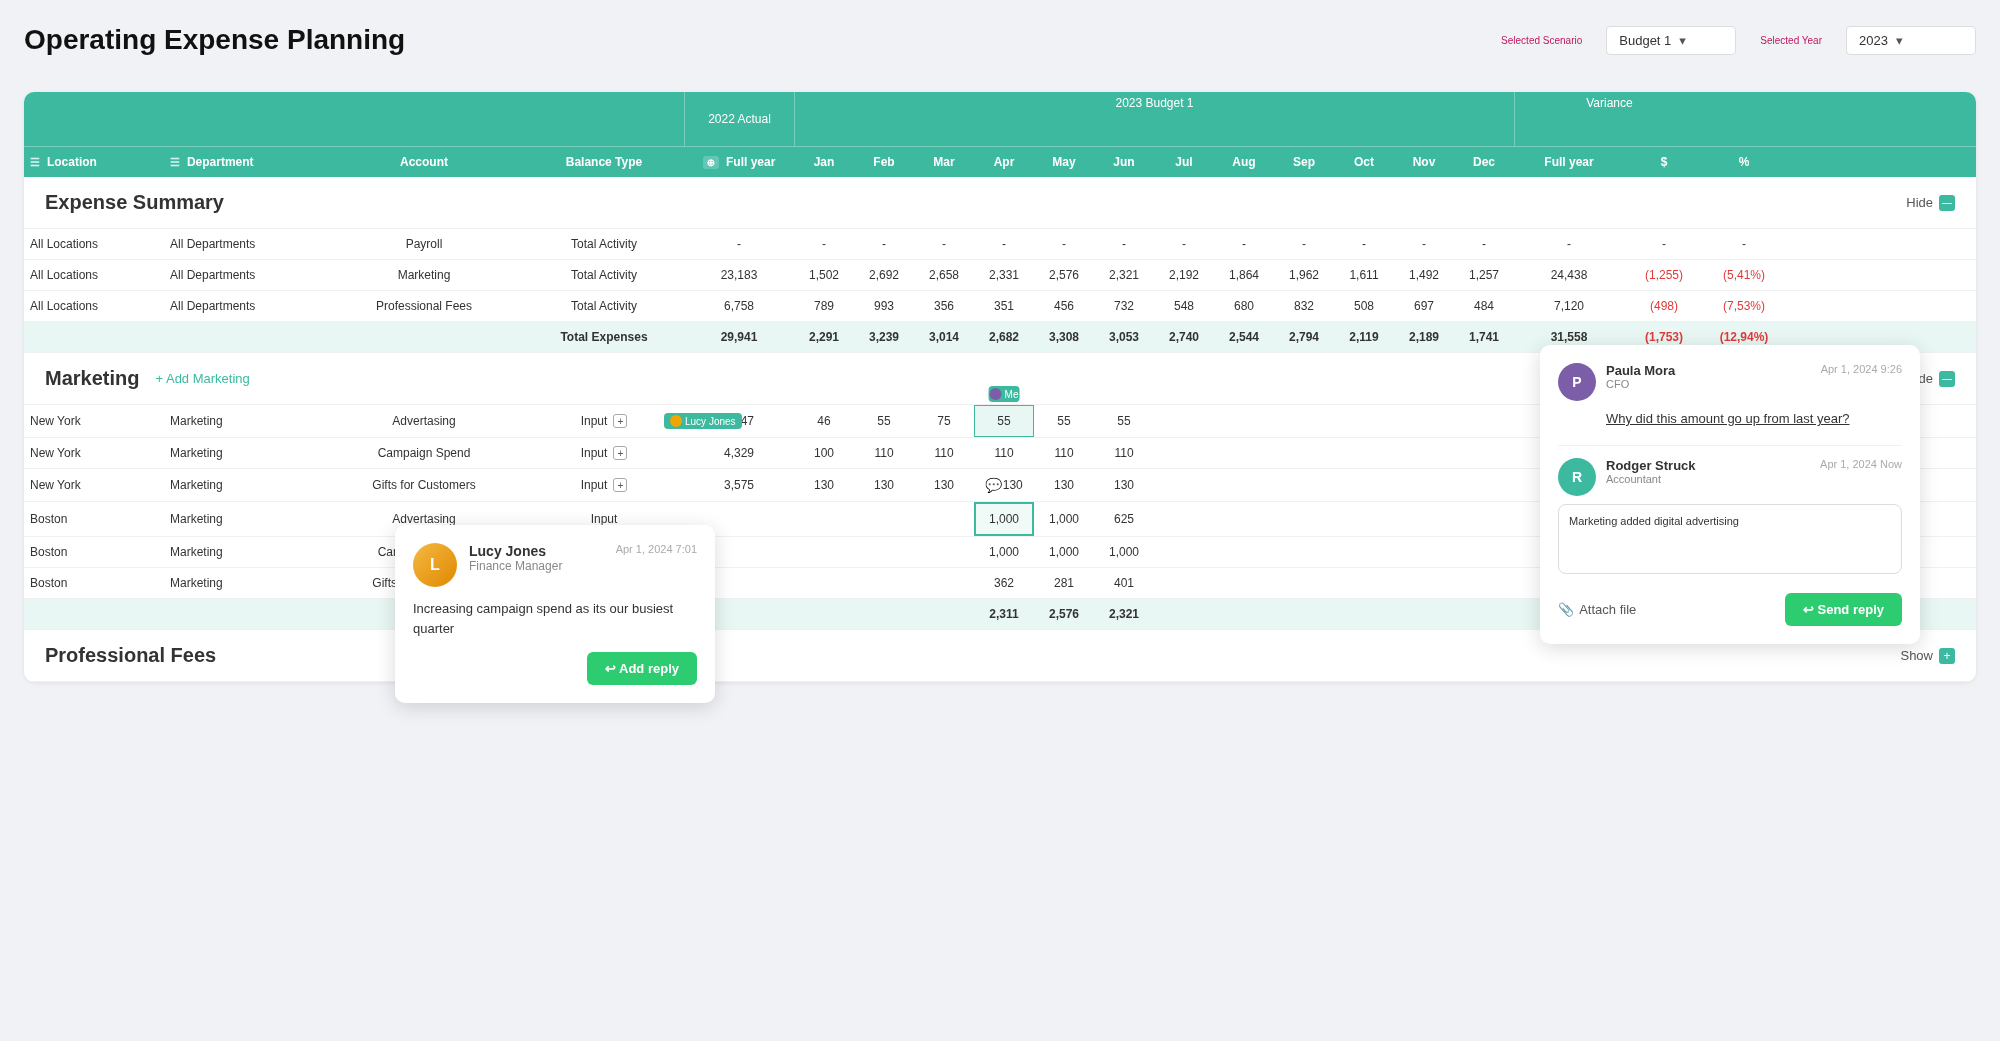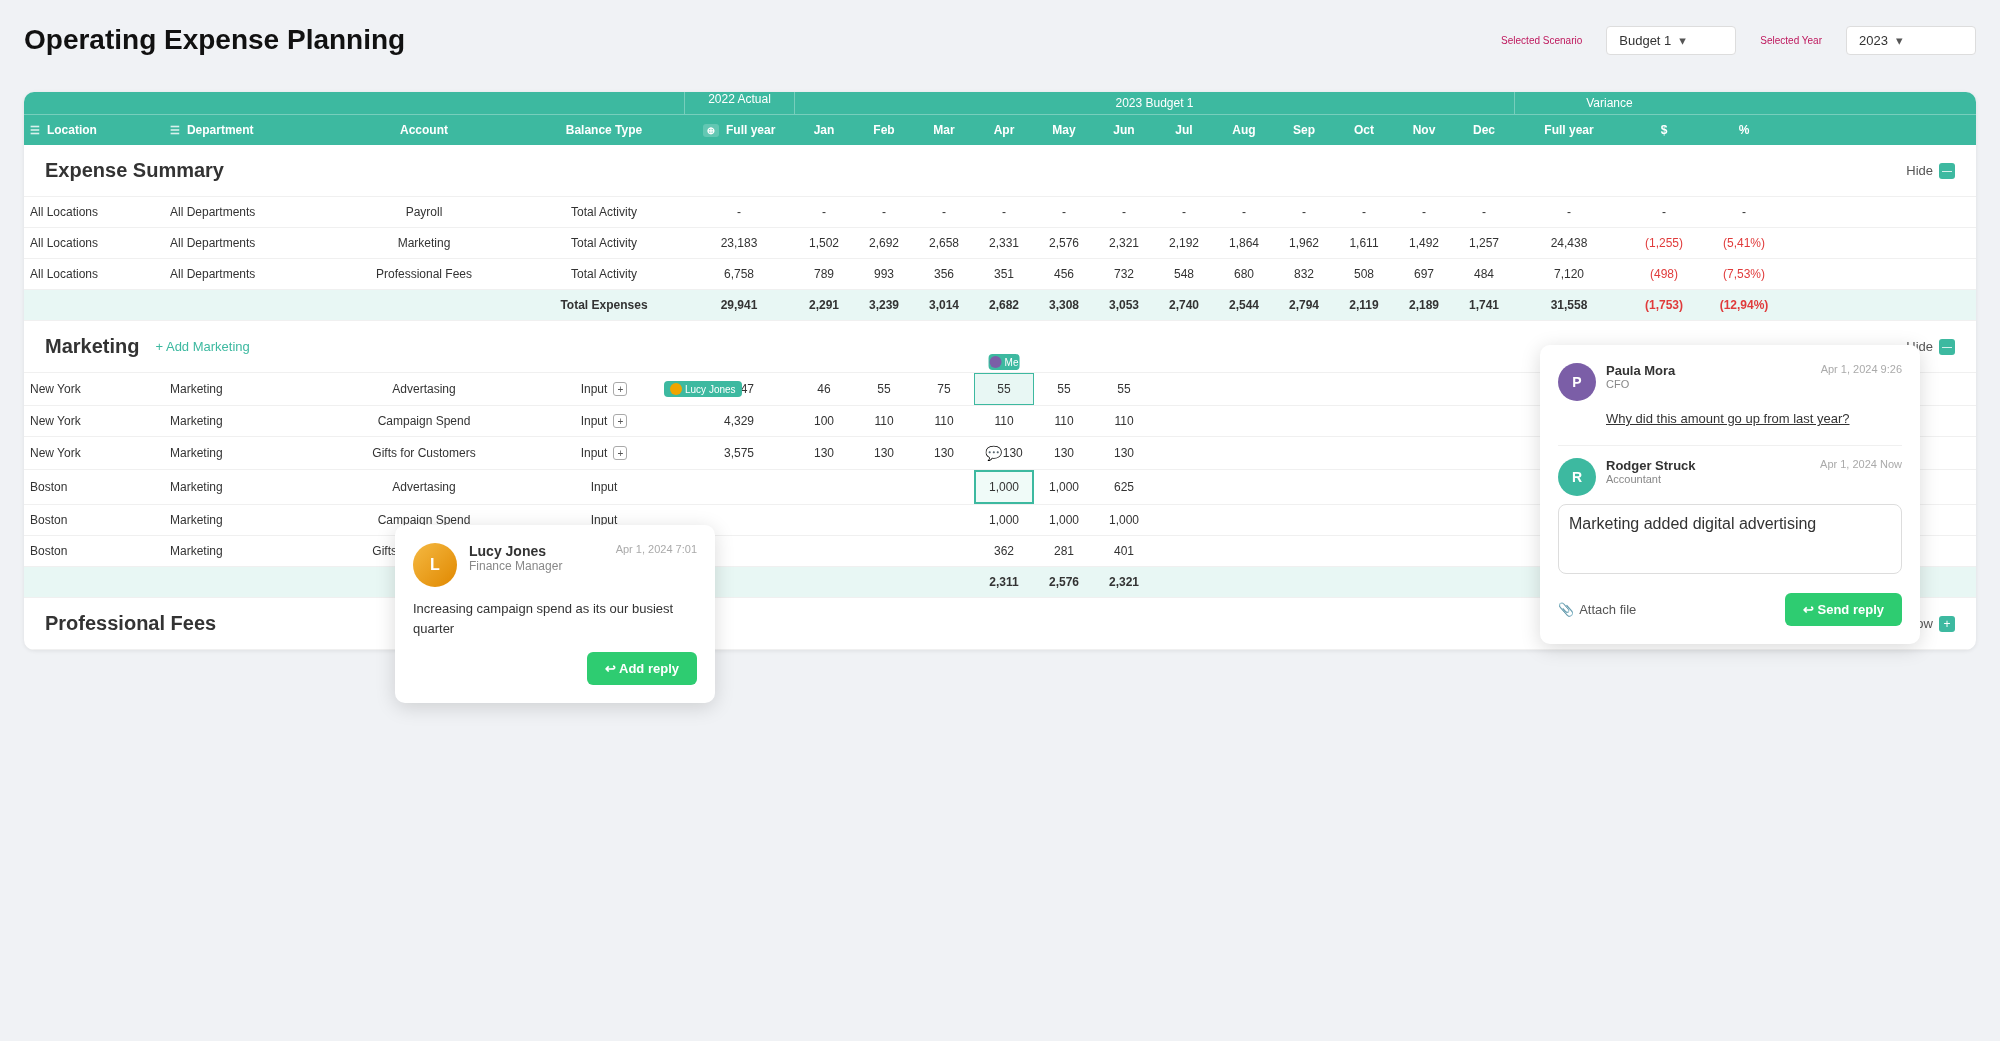--- a/index.html
+++ b/index.html
@@ -53,21 +53,21 @@
     .add-reply-btn { background: #2ecc71; color: white; border: none; border-radius: 6px; padding: 9px 18px; font-size: 13px; font-weight: 600; cursor: pointer; display: flex; align-items: center; gap: 6px; }
 
     .comment-panel { position: absolute; background: white; border-radius: 10px; box-shadow: 0 4px 20px rgba(0,0,0,0.15); width: 380px; padding: 18px; z-index: 100; right: 20px; top: -50px; }
     .comment-entry { margin-bottom: 16px; }
     .comment-header { display: flex; align-items: flex-start; gap: 10px; margin-bottom: 8px; }
     .comment-meta { flex: 1; }
     .comment-name { font-weight: 700; font-size: 13px; }
     .comment-role { color: #888; font-size: 11px; }
     .comment-date { color: #aaa; font-size: 11px; margin-left: auto; white-space: nowrap; }
     .comment-text { font-size: 13px; color: #333; line-height: 1.5; padding-left: 0; }
-    .reply-box { border: 1px solid #ddd; border-radius: 8px; padding: 10px; font-size: 16px; width: 100%; resize: none; height: 70px; outline: none; color: #333; }
+    .reply-box { border: 1px solid #ddd; border-radius: 8px; padding: 10px; font-size: 11px; width: 100%; resize: none; height: 70px; outline: none; color: #333; }
     .comment-actions { display: flex; align-items: center; justify-content: space-between; margin-top: 10px; }
     .attach-btn { color: #555; font-size: 13px; cursor: pointer; display: flex; align-items: center; gap: 5px; }
     .send-reply-btn { background: #2ecc71; color: white; border: none; border-radius: 6px; padding: 9px 18px; font-size: 13px; font-weight: 600; cursor: pointer; display: flex; align-items: center; gap: 6px; }
 
     .user-badge { position: absolute; background: #3db9a0; color: white; border-radius: 4px; font-size: 10px; padding: 2px 1px; white-space: nowrap; top: -20px; left: 50%; transform: translateX(-50%); display: flex; align-items: center; gap: 3px; }
 
     textarea { font-family: inherit; }
 
     .col-header-menu { font-size: 11px; color: rgba(255,255,255,0.8); margin-right: 3px; }
   </style>
@@ -89,21 +89,21 @@
         <span>2023</span>
         <span class="dropdown-arrow">▾</span>
       </div>
     </div>
   </div>
 
   <div class="main-table-container">
 
     <div style="display:grid; grid-template-columns: 660px 110px 720px 190px; background:#3db9a0; color:white; font-size:12px; text-align:center; border-bottom:1px solid rgba(255,255,255,0.3);">
       <div></div>
-      <div style="padding:0 0; border-left:1px solid rgba(255,255,255,0.3);">2022 Actual</div>
+      <div style="padding:20px 0; border-left:1px solid rgba(255,255,255,0.3);">2022 Actual</div>
       <div style="padding:4px 0; border-left:1px solid rgba(255,255,255,0.3);">2023 Budget 1</div>
       <div style="padding:4px 0; border-left:1px solid rgba(255,255,255,0.3);">Variance</div>
     </div>
 
     <div class="col-headers">
       <div class="col-header left">
         <span class="col-header-menu">☰</span>
         <span>Location</span>
       </div>
       <div class="col-header left">

